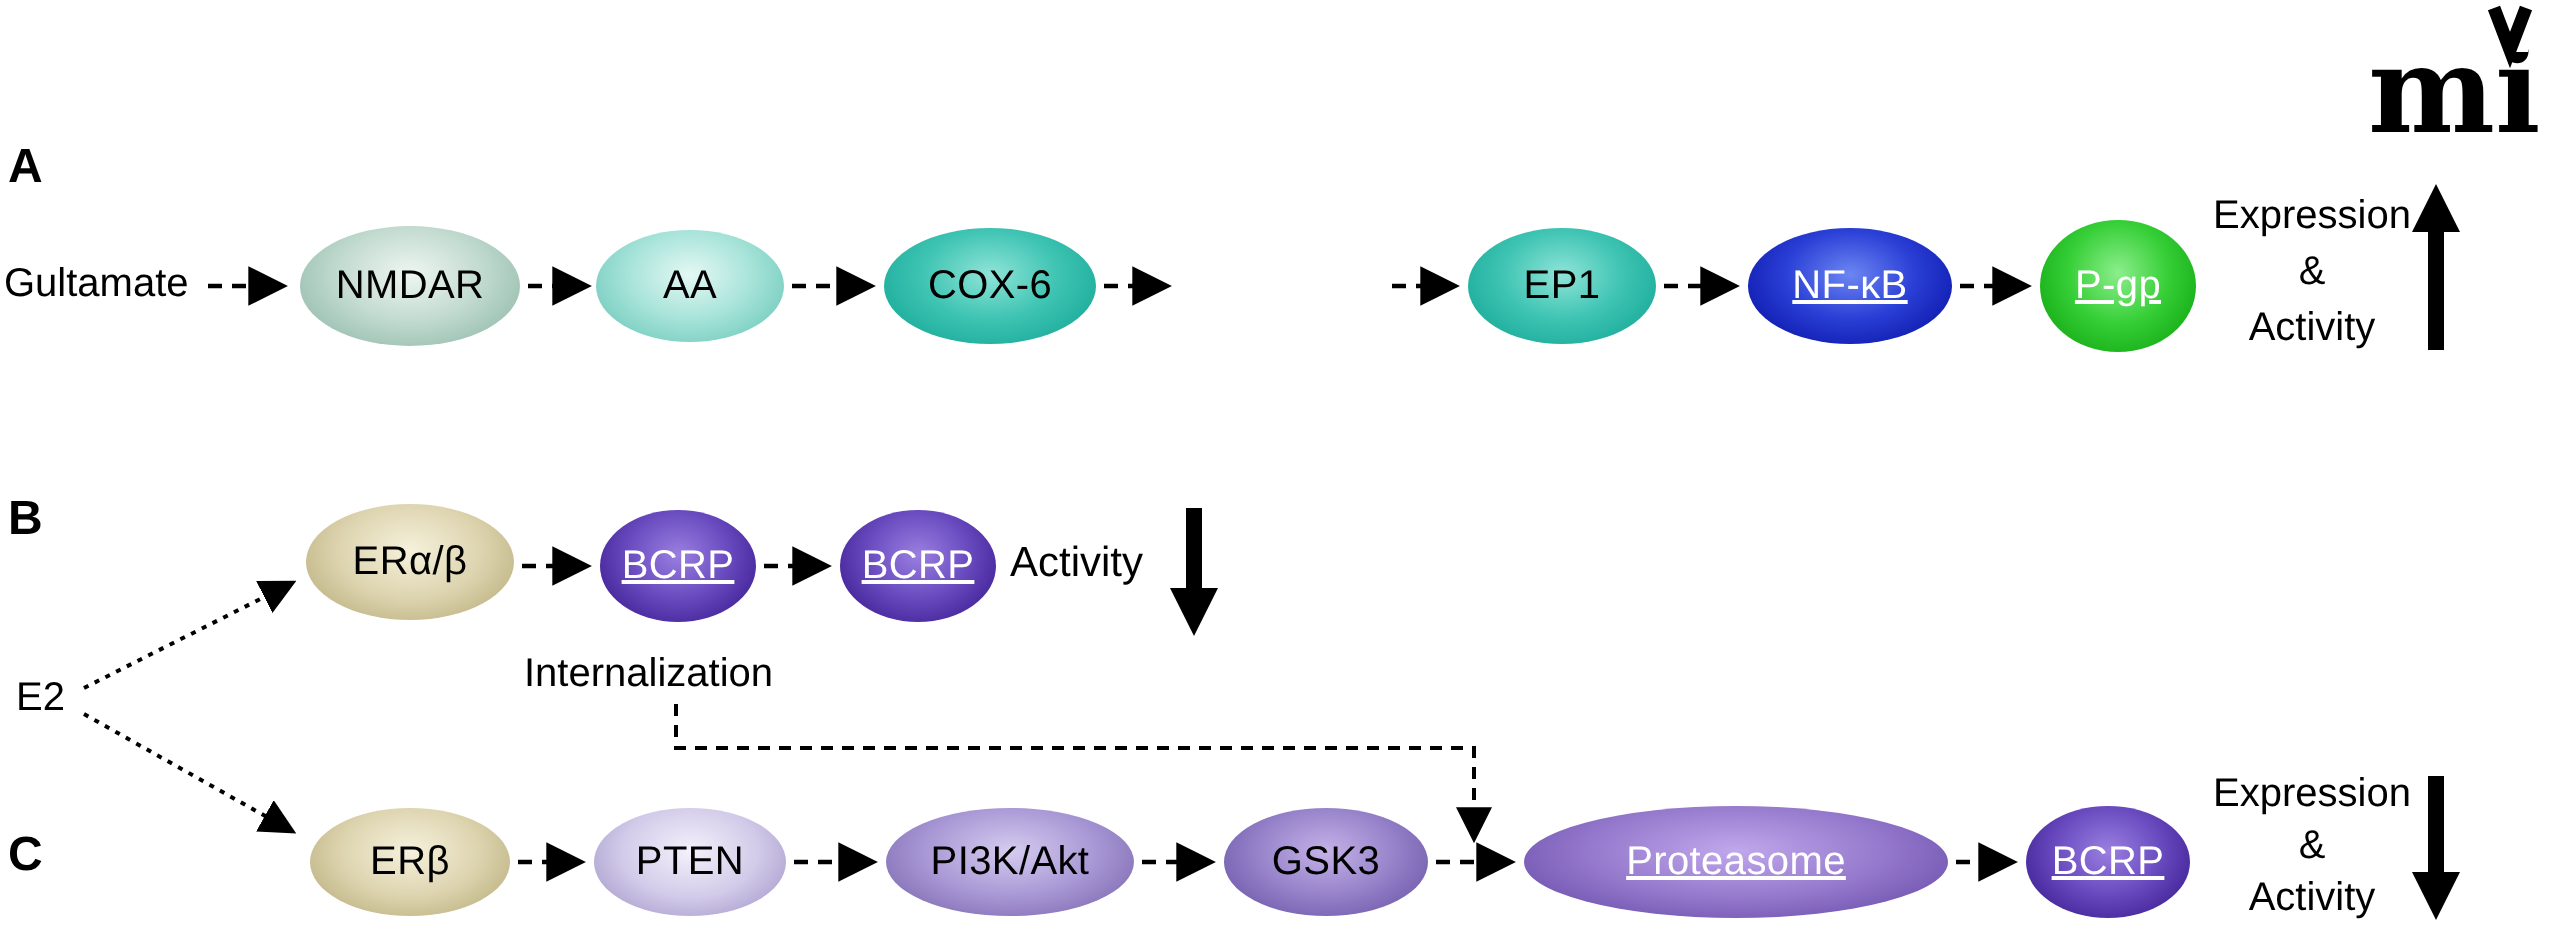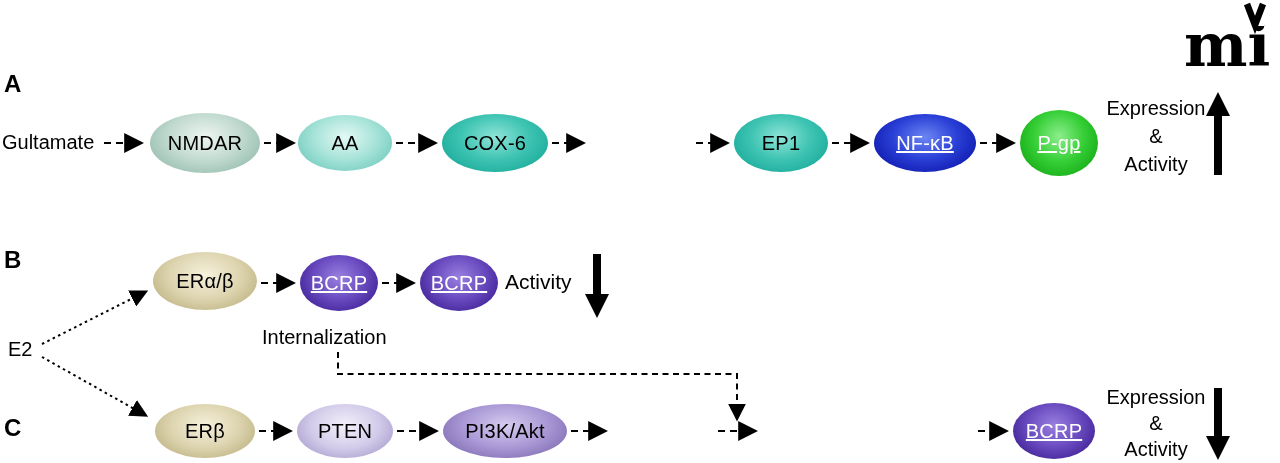--- a/index.html
+++ b/index.html
@@ -126,20 +126,22 @@
   <div class="node g-bcrp white" style="left:420px;top:255px;width:78px;height:56px">BCRP</div>
 
   <div class="activity-b" style="left:505px;top:270px">Activity</div>
   <div class="internalization" style="left:262px;top:326px">Internalization</div>
 
   <div class="txt panel-label" style="left:4px;top:414px">C</div>
 
   <div class="node g-beige" style="left:155px;top:404px;width:100px;height:54px">ERβ</div>
   <div class="node g-pten" style="left:297px;top:404px;width:96px;height:54px">PTEN</div>
   <div class="node g-pi3k" style="left:443px;top:404px;width:124px;height:54px">PI3K/Akt</div>
+  <div class="node g-gsk3" style="left:612px;top:404px;width:102px;height:54px">GSK3</div>
+  <div class="node g-prot white" style="left:762px;top:403px;width:212px;height:56px">Proteasome</div>
   <div class="node g-bcrp white" style="left:1013px;top:403px;width:82px;height:56px">BCRP</div>
 
   <div class="outcome c" style="left:1098px;top:384px">
     <div>Expression</div>
     <div>&amp;</div>
     <div>Activity</div>
   </div>
 
 </div>
 

